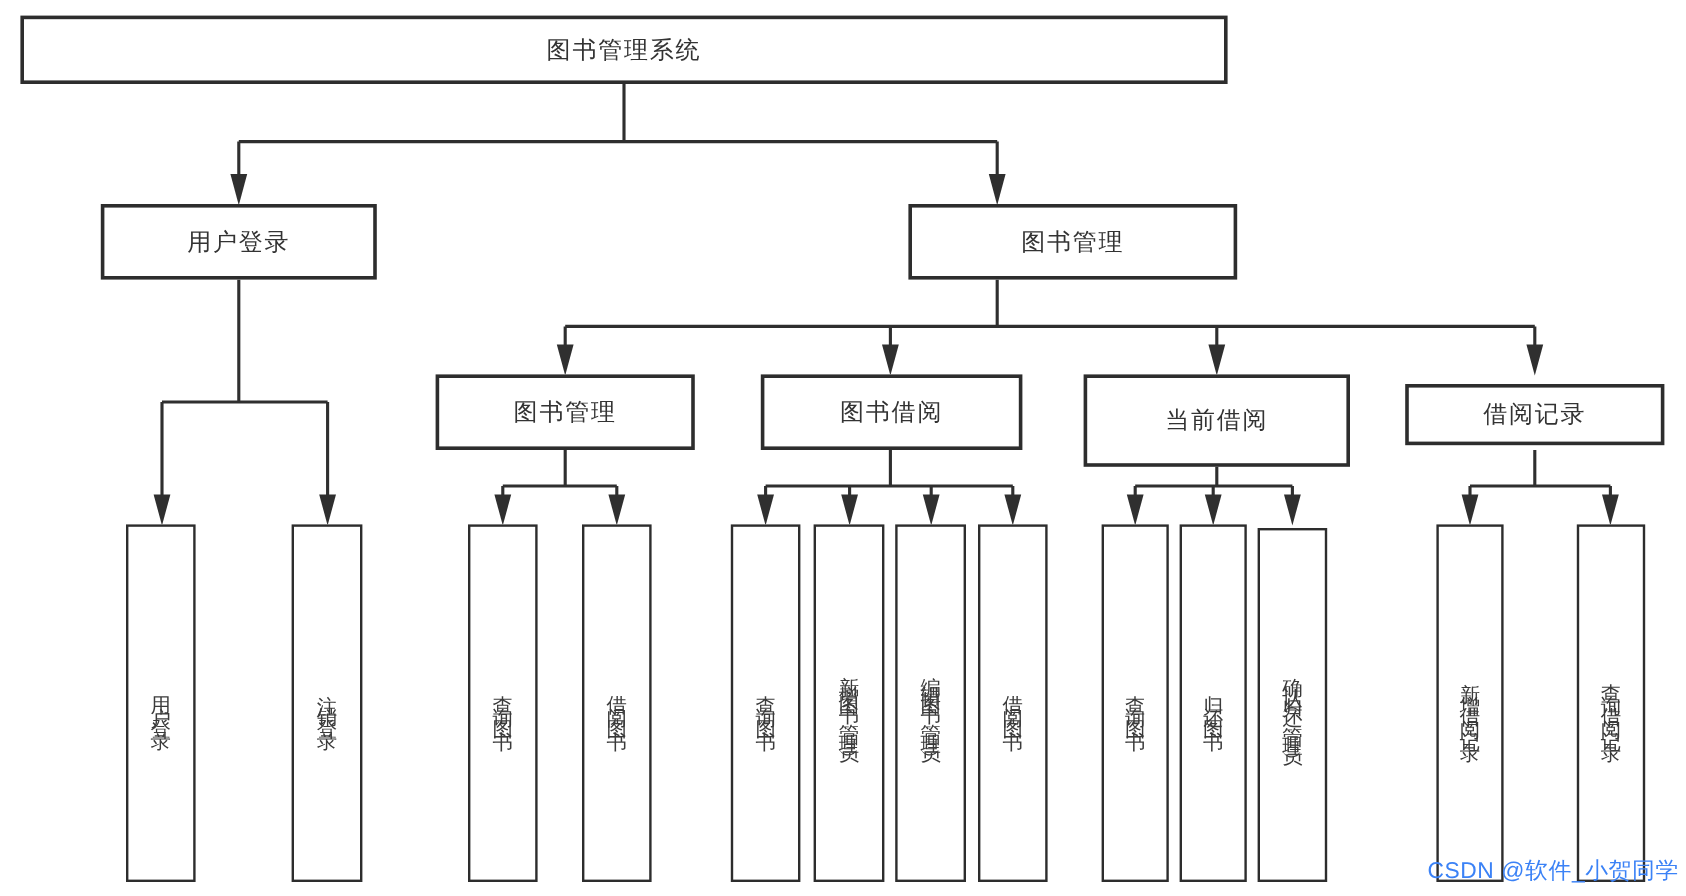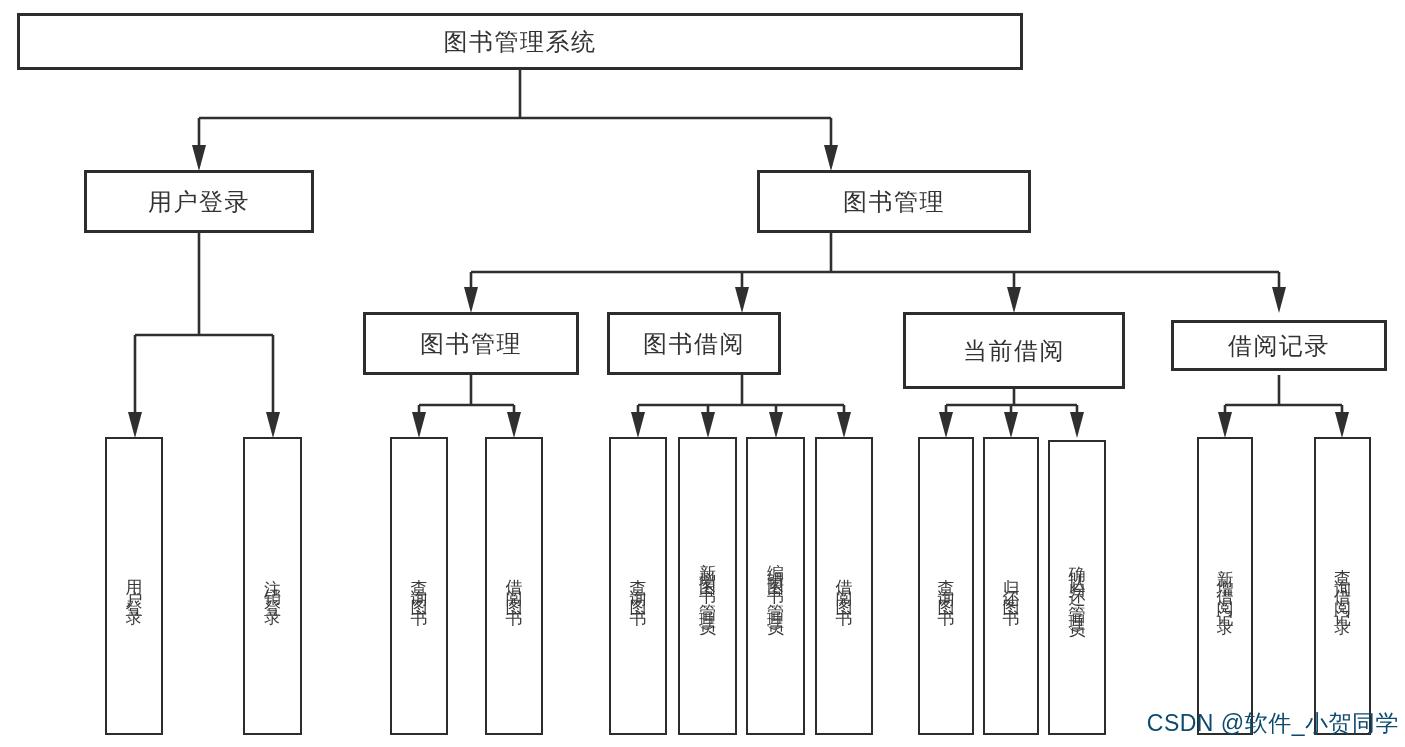--- a/index.html
+++ b/index.html
@@ -14,21 +14,21 @@
     position:absolute;
     background:#fff;
     border:3px solid #2d2d2d;
     box-sizing:border-box;
     display:flex;
     align-items:center;
     justify-content:center;
     color:#333;
   }
   .h-label{
-    font-size:24px;
+    font-size:20px;
     letter-spacing:1.5px;
     white-space:nowrap;
   }
   .v-box{
     border-width:2.5px;
   }
   .v-label{
     writing-mode:vertical-rl;
     text-orientation:mixed;
     font-size:17px;
@@ -41,22 +41,22 @@
   }
   #connectors path{
     stroke:#2f2f2f;stroke-width:2.6;fill:none;
   }
   #connectors polygon{
     fill:#2f2f2f;stroke:none;
   }
   .watermark{
     position:absolute;
     right:6px;bottom:8px;
-    font-size:23px;
-    color:#0c4a6e;
+    font-size:19px;
+    color:#3b82f6;
     letter-spacing:0.5px;
     white-space:nowrap;
   }
 </style>
 </head>
 <body>
 
 <div id="stage">
 
   <svg id="connectors" width="1405" height="747" viewBox="0 0 1405 747">
@@ -116,21 +116,21 @@
   <div class="box" style="left:84px;top:170px;width:230px;height:63px">
     <span class="h-label">用户登录</span>
   </div>
   <div class="box" style="left:757px;top:170px;width:274px;height:63px">
     <span class="h-label">图书管理</span>
   </div>
 
   <div class="box" style="left:363px;top:312px;width:216px;height:63px">
     <span class="h-label">图书管理</span>
   </div>
-  <div class="box" style="left:607px;top:312px;width:174px;height:63px">
+  <div class="box" style="left:634px;top:312px;width:218px;height:63px">
     <span class="h-label">图书借阅</span>
   </div>
   <div class="box" style="left:903px;top:312px;width:222px;height:77px">
     <span class="h-label">当前借阅</span>
   </div>
   <div class="box" style="left:1171px;top:320px;width:216px;height:51px">
     <span class="h-label">借阅记录</span>
   </div>
 
   <div class="box v-box" style="left:105px;top:437px;width:58px;height:298px">

